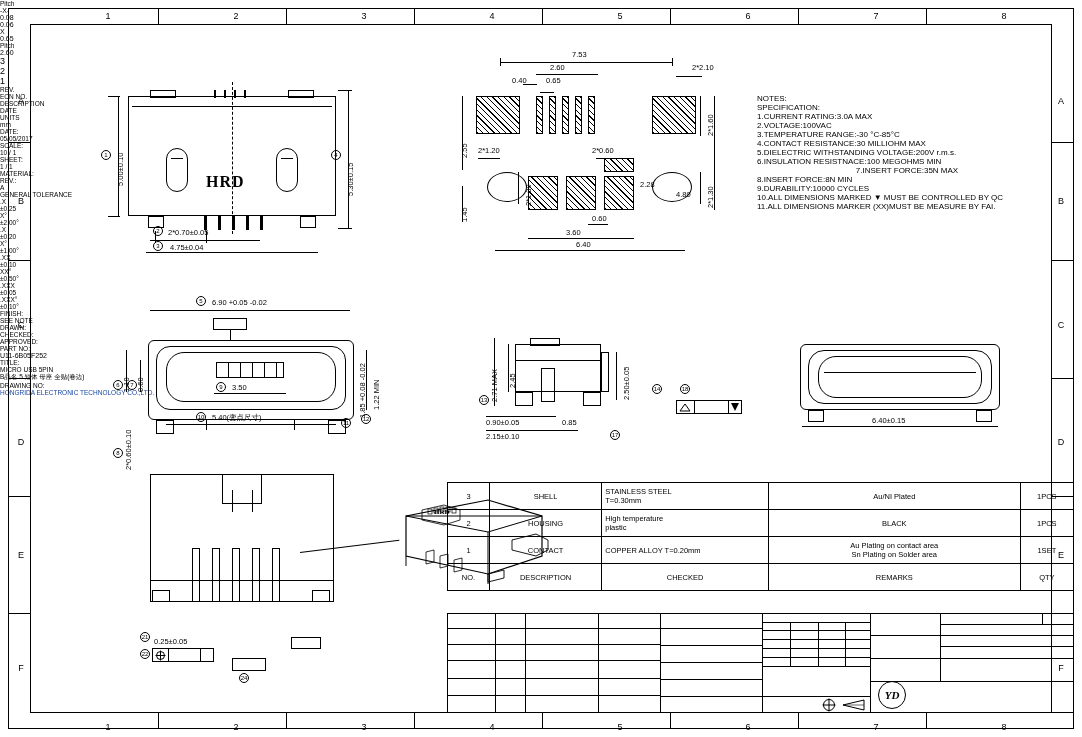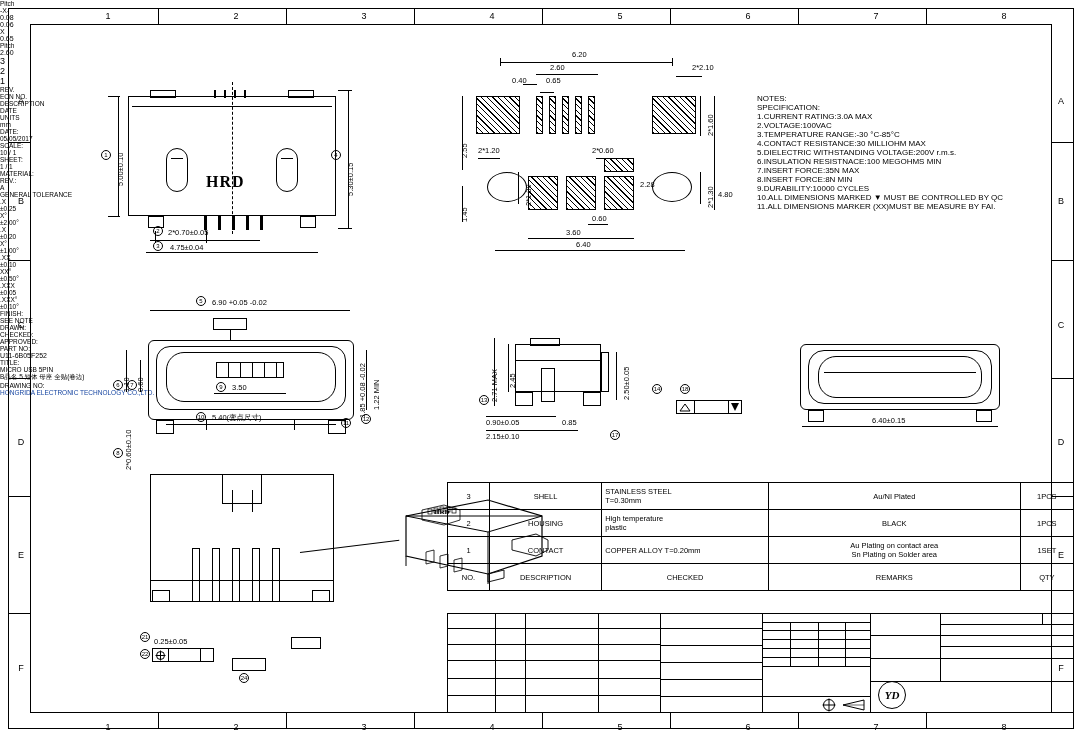--- a/index.html
+++ b/index.html
@@ -193,21 +193,21 @@
 
     <div class="hatch" style="left:528px;top:176px;width:30px;height:34px;"></div>
     <div class="hatch" style="left:566px;top:176px;width:30px;height:34px;"></div>
     <div class="hatch" style="left:604px;top:176px;width:30px;height:34px;"></div>
     <div class="hatch" style="left:604px;top:158px;width:30px;height:14px;"></div>
 
     <div class="oval" style="left:487px;top:172px;width:40px;height:30px;"></div>
     <div class="oval" style="left:652px;top:172px;width:40px;height:30px;"></div>
 
     <div class="dim" style="left:500px;top:62px;width:172px;"></div>
-    <div class="t" style="left:572px;top:50px;">6.20</div>
+    <div class="t" style="left:572px;top:50px;">7.53</div>
     <div class="ln" style="left:500px;top:58px;width:1px;height:8px;"></div>
     <div class="ln" style="left:672px;top:58px;width:1px;height:8px;"></div>
 
     <div class="dim" style="left:536px;top:74px;width:62px;"></div>
     <div class="t" style="left:550px;top:63px;">2.60</div>
 
     <div class="t" style="left:512px;top:76px;">0.40</div>
     <div class="ln" style="left:523px;top:84px;width:14px;height:1px;"></div>
 
     <div class="t" style="left:546px;top:76px;">0.65</div>
@@ -220,21 +220,21 @@
     <div class="t rot" style="left:706px;top:136px;">2*1.60</div>
     <div class="dimv" style="left:700px;top:96px;height:40px;"></div>
 
     <div class="t rot" style="left:706px;top:208px;">2*1.30</div>
     <div class="dimv" style="left:700px;top:172px;height:32px;"></div>
 
     <div class="t rot" style="left:524px;top:206px;">2*1.30</div>
     <div class="dimv" style="left:518px;top:172px;height:32px;"></div>
 
     <div class="dimv" style="left:714px;top:96px;height:114px;"></div>
-    <div class="t" style="left:718px;top:190px;">4.80</div>
+    <div class="t" style="left:676px;top:190px;">4.80</div>
 
     <div class="dimv" style="left:462px;top:96px;height:74px;"></div>
     <div class="t rot" style="left:460px;top:158px;">2.55</div>
     <div class="dimv" style="left:462px;top:186px;height:36px;"></div>
     <div class="t rot" style="left:460px;top:222px;">1.45</div>
 
     <div class="t" style="left:478px;top:146px;">2*1.20</div>
     <div class="ln" style="left:478px;top:158px;width:22px;height:1px;"></div>
 
     <div class="t" style="left:592px;top:146px;">2*0.60</div>
@@ -255,21 +255,21 @@
 
   <div style="position:absolute;left:757px;top:94px;width:300px;">
     <div class="t8" style="position:relative;left:0;top:0;">NOTES:</div>
     <div class="t8" style="position:relative;left:0;top:0;">SPECIFICATION:</div>
     <div class="t8" style="position:relative;">1.CURRENT RATING:3.0A MAX</div>
     <div class="t8" style="position:relative;">2.VOLTAGE:100VAC</div>
     <div class="t8" style="position:relative;">3.TEMPERATURE RANGE:-30 °C-85°C</div>
     <div class="t8" style="position:relative;">4.CONTACT RESISTANCE:30 MILLIOHM MAX</div>
     <div class="t8" style="position:relative;">5.DIELECTRIC WITHSTANDING VOLTAGE:200V r.m.s.</div>
     <div class="t8" style="position:relative;">6.INSULATION RESISTNACE:100 MEGOHMS MIN</div>
-    <div class="t8" style="position:relative;">7.INSERT FORCE:35N MAX</div>
+    <div class="t8" style="position:relative;text-align:center;">7.INSERT FORCE:35N MAX</div>
     <div class="t8" style="position:relative;">8.INSERT FORCE:8N MIN</div>
     <div class="t8" style="position:relative;">9.DURABILITY:10000 CYCLES</div>
     <div class="t8" style="position:relative;">10.ALL DIMENSIONS MARKED ▼ MUST BE CONTROLLED BY QC</div>
     <div class="t8" style="position:relative;">11.ALL DIMENSIONS MARKER  (XX)MUST BE MEASURE BY FAI.</div>
   </div>
 
   <div>
 
     <div class="rect" style="left:148px;top:340px;width:206px;height:80px;border-radius:6px;"></div>
     <div class="rect-thin" style="left:156px;top:346px;width:190px;height:64px;border-radius:14px;"></div>

